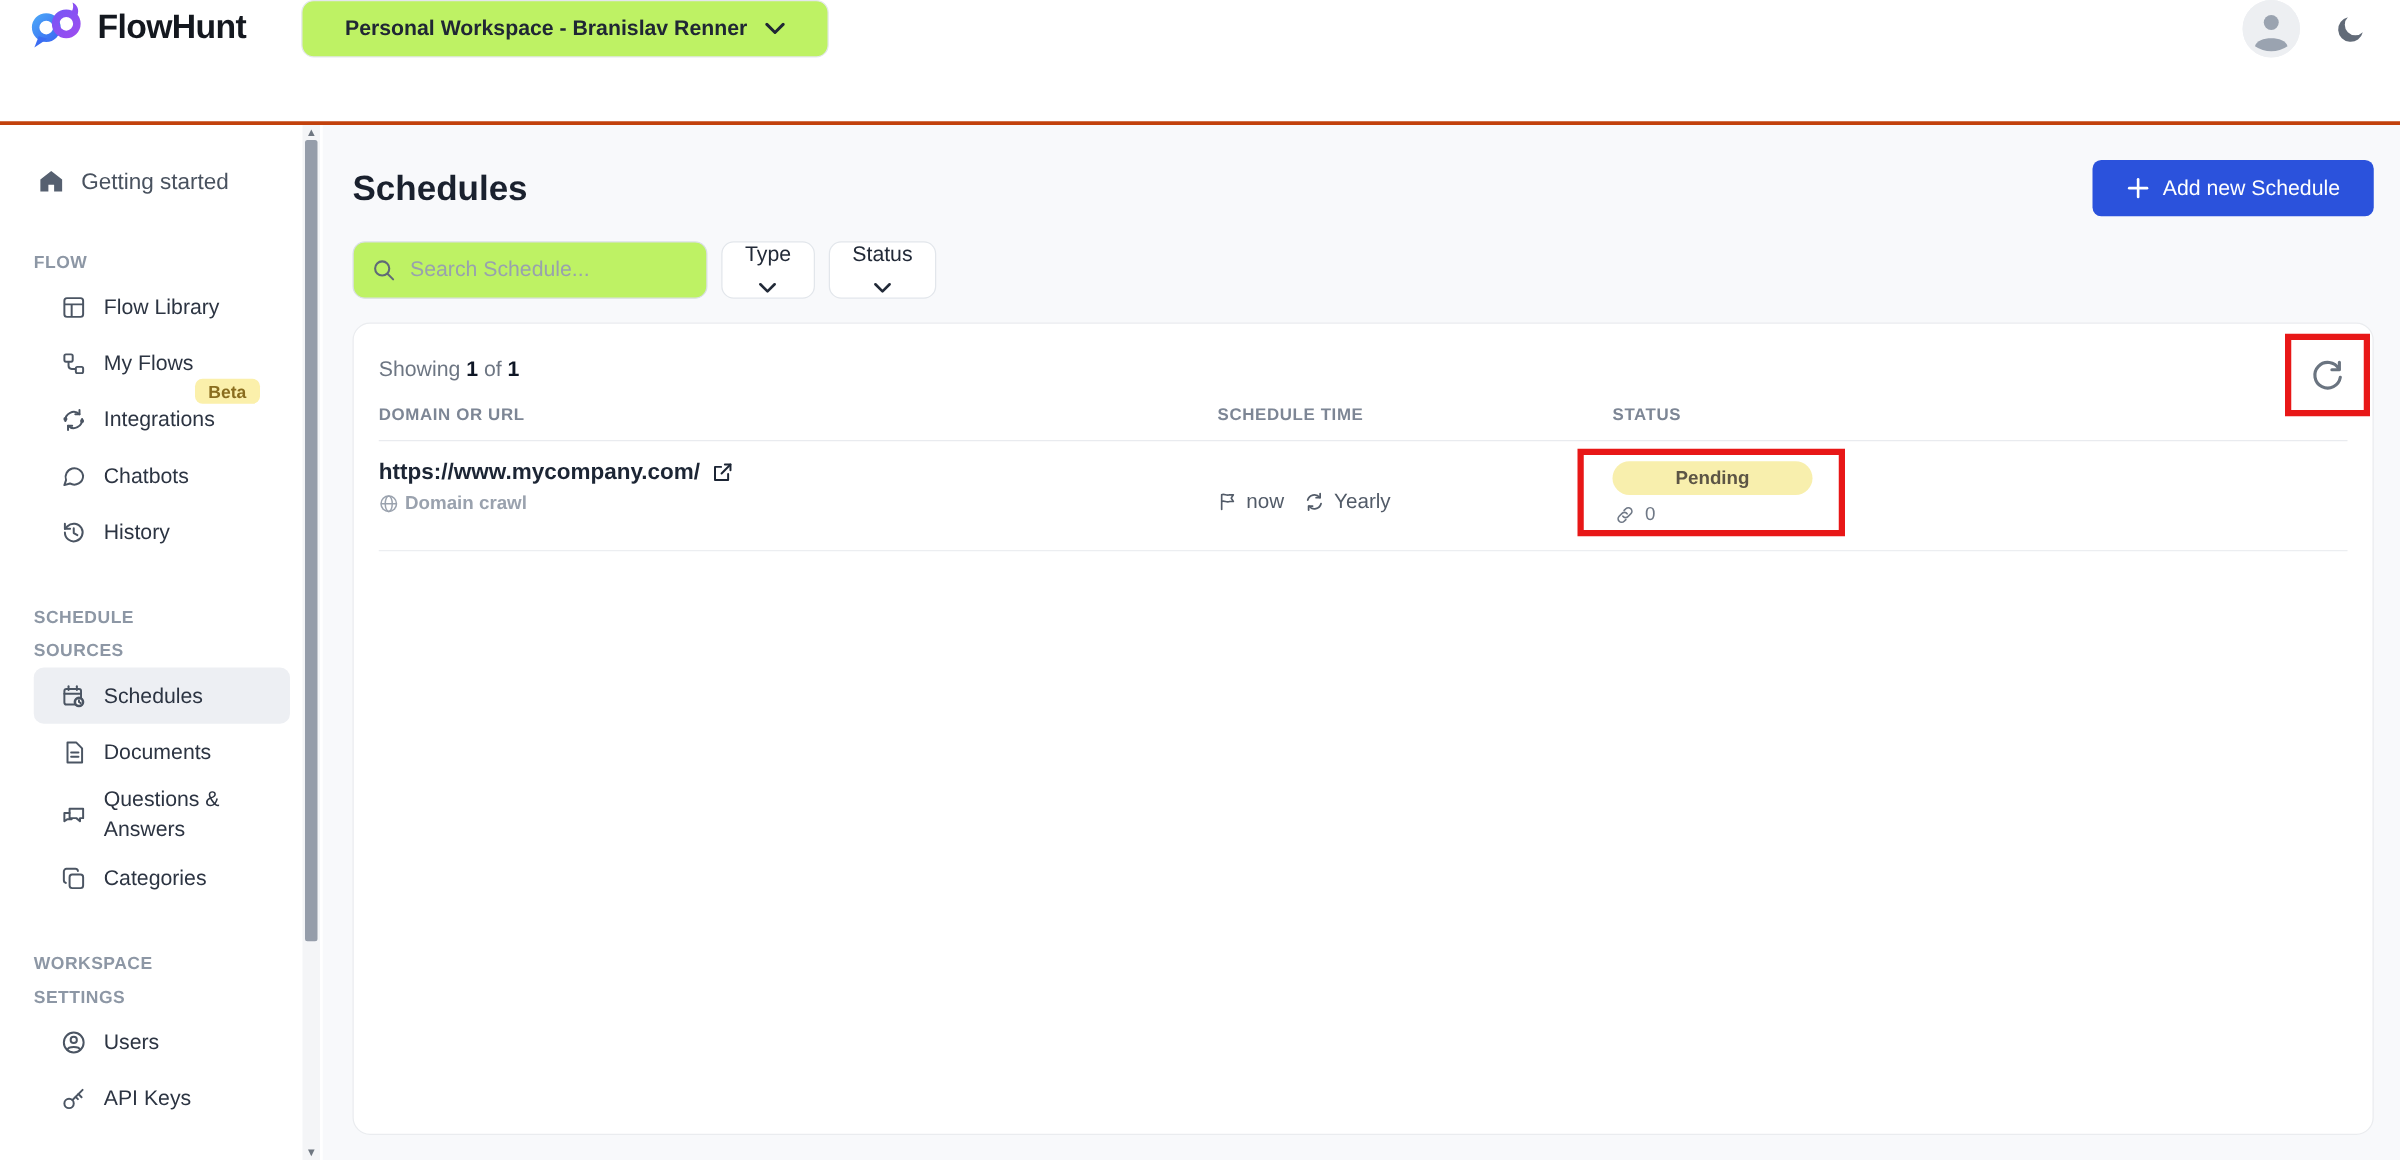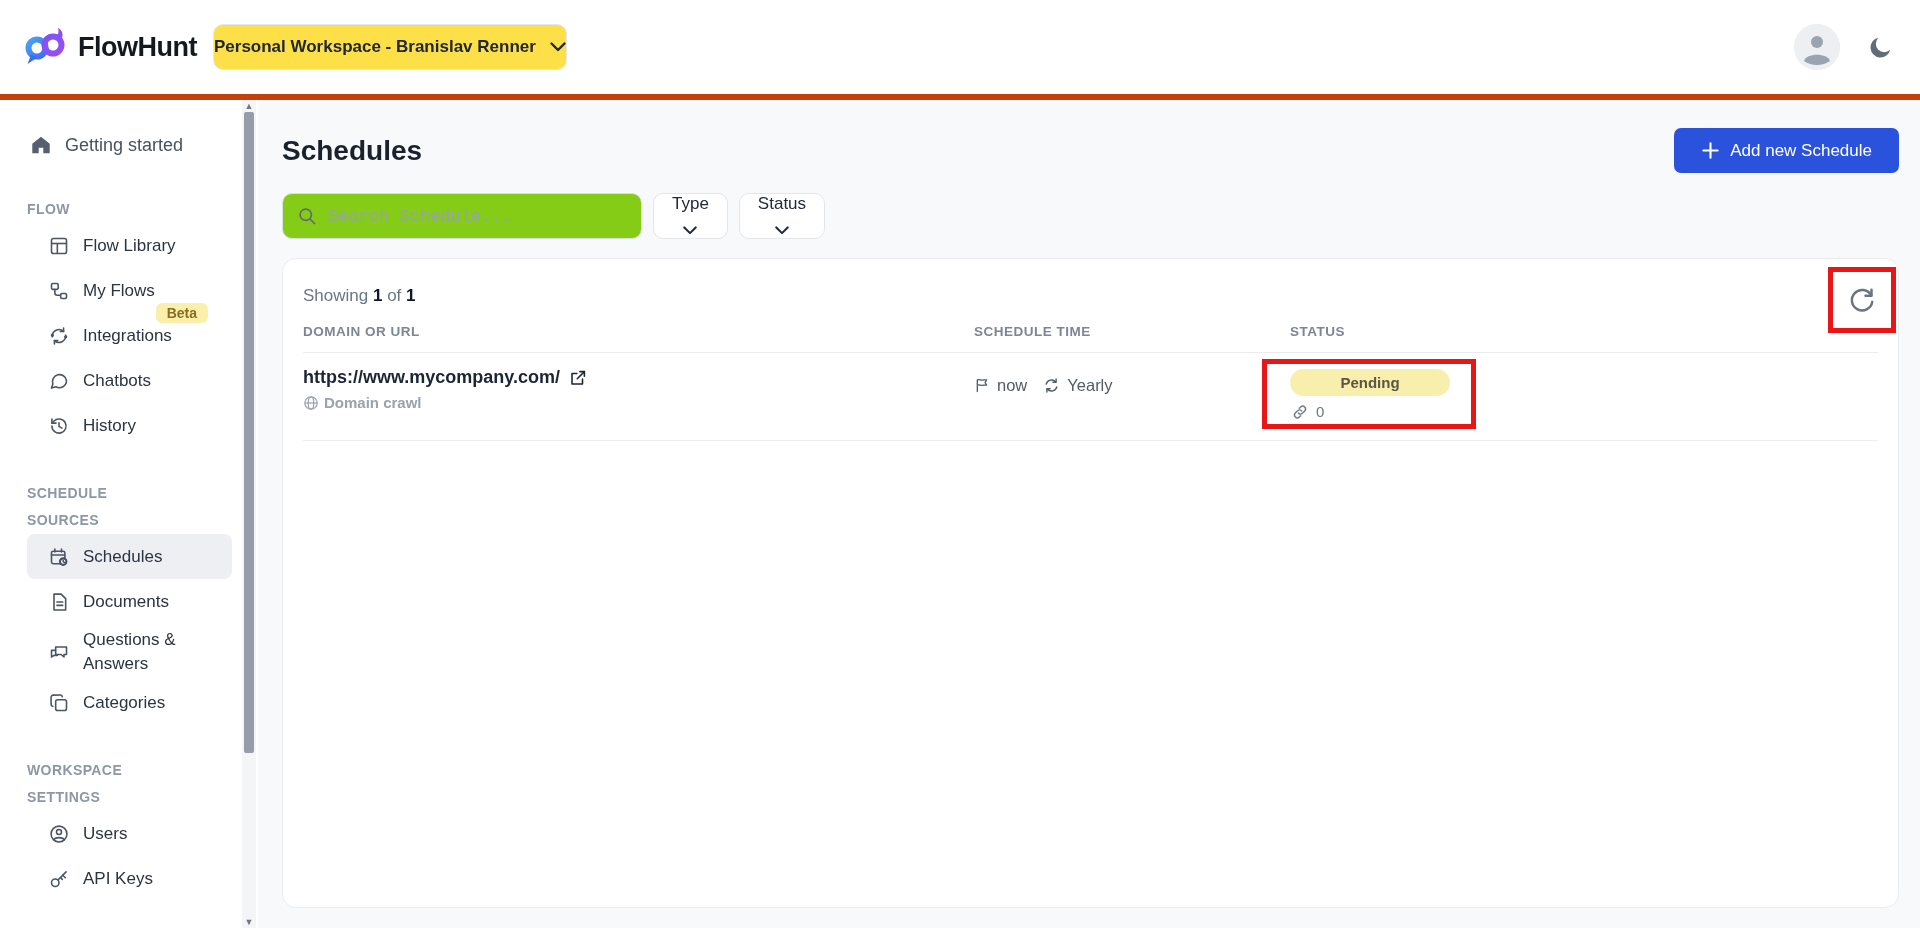--- a/index.html
+++ b/index.html
@@ -1,25 +1,25 @@
 <!DOCTYPE html>
 <html><head>
 <meta charset="utf-8">
 <style>
   * { margin:0; padding:0; box-sizing:border-box; }
   html,body { width:1920px; height:928px; overflow:hidden; background:#fff;
     font-family:"Liberation Sans", sans-serif; color:#2a3342; }
 
   
-  .topbar { height:100px; background:#fff; border-bottom:6px solid #c2410c;
-    display:flex; align-items:center; padding:0 26px 0 22px; position:relative; }
+  .topbar { height:100px; background:#fff; border-bottom:3px solid #c2410c;
+    display:flex; align-items:flex-start; padding:0 26px 0 22px; position:relative; }
   .brand { display:flex; align-items:center; gap:10px; }
   .brand-name { font-size:27px; font-weight:800; color:#14181f; letter-spacing:-0.5px; }
-  .ws-btn { margin-left:16px; height:46px; background:#fde047; border:1px solid #e4e7ec;
-    border-radius:10px; display:flex; align-items:center; gap:14px; padding:0 0;
+  .ws-btn { margin-left:44px; height:46px; background:#bef264; border:1px solid #e4e7ec;
+    border-radius:10px; display:flex; align-items:center; gap:14px; padding:0 34px;
     font-size:17px; font-weight:600; color:#202734; cursor:pointer; font-family:inherit; }
   .top-right { margin-left:auto; display:flex; align-items:center; gap:28px; }
   .avatar-btn { width:46px; height:46px; border-radius:50%; background:#edeff2; border:none;
     display:flex; align-items:center; justify-content:center; cursor:pointer; }
   .moon-btn { background:none; border:none; cursor:pointer; display:flex; align-items:center; }
 
   
   .app-body { display:flex; height:828px; }
 
   
@@ -47,22 +47,22 @@
 
   
   .main { flex:1; background:#f8f9fb; padding:28px 21px 0 24px; }
   .title-row { display:flex; align-items:center; justify-content:space-between; }
   .page-title { font-size:28px; font-weight:700; color:#1a212e; }
   .add-btn { height:45px; background:#2b52dc; color:#fff; border:none; border-radius:7px;
     font-size:17px; font-weight:400; display:flex; align-items:center; gap:10px; padding:0 27px;
     cursor:pointer; font-family:inherit; }
 
   .filter-row { margin-top:20px; display:flex; gap:11px; }
-  .search-box { width:360px; height:46px; background:#84cc16; border:1px solid #dadfe5;
-    border-radius:10px; display:flex; align-items:center; gap:11px; padding:0 14px;font-family:Liberation Mono, monospace; }
+  .search-box { width:284px; height:46px; background:#bef264; border:1px solid #dadfe5;
+    border-radius:10px; display:flex; align-items:center; gap:11px; padding:0 14px; }
   .search-box input { border:none; outline:none; flex:1; font-size:17px; color:#202734;
     font-family:inherit; background:transparent; }
   .search-box input::placeholder { color:#98a1ae; }
   .filter-btn { height:46px; background:#fff; border:1px solid #e2e6eb; border-radius:10px;
     display:flex; align-items:center; gap:12px; padding:0 18px; font-size:17px; font-weight:500;
     color:#222a38; cursor:pointer; font-family:inherit;flex-direction:column; }
 
   
   .card { margin-top:19px; background:#fff; border:1px solid #eaecef; border-radius:14px;
     height:650px; position:relative; padding:0 20px; }
@@ -73,21 +73,21 @@
   .refresh-btn { background:none; border:none; cursor:pointer; color:#6a7480; display:flex; }
 
   .tgrid { display:grid; grid-template-columns:671px 316px 1fr; }
   .thead { margin-top:18px; padding-bottom:13px; border-bottom:1px solid #e9ebef; }
   .th { font-size:13.5px; font-weight:600; color:#7d8695; letter-spacing:0.5px; }
   .trow { border-bottom:1px solid #eceef1; padding:14px 0 20px; position:relative; }
   .url-line { display:flex; align-items:center; gap:9px; font-size:18px; font-weight:700; color:#1c2534; }
   .sub-line { margin-top:6px; display:flex; align-items:center; gap:5px; font-size:15px; color:#9aa2ae;font-weight:bold; }
   .time-cell { display:flex; align-items:flex-start; gap:16px; padding-top:9px;
     font-size:16.5px; color:#525b68; }
-  .time-part { display:flex; align-items:center; gap:7px; }
+  .time-part { display:flex; align-items:center; gap:7px;margin-top:16px; }
   .status-cell { position:relative; padding-top:2px; }
   .status-badge { width:160px; height:27px; background:#f8efad; border-radius:14px;
     display:flex; align-items:center; justify-content:center; font-size:15px; font-weight:600;
     color:#5c5545; }
   .links-line { margin-top:7px; display:flex; align-items:center; gap:8px; font-size:15px;
     color:#6f7886; padding-left:2px; }
   .status-annotation { position:absolute; left:-28px; top:-8px; width:214px; height:70px;
     border:5px solid #e81717; pointer-events:none; }
 
   svg { display:block; }

